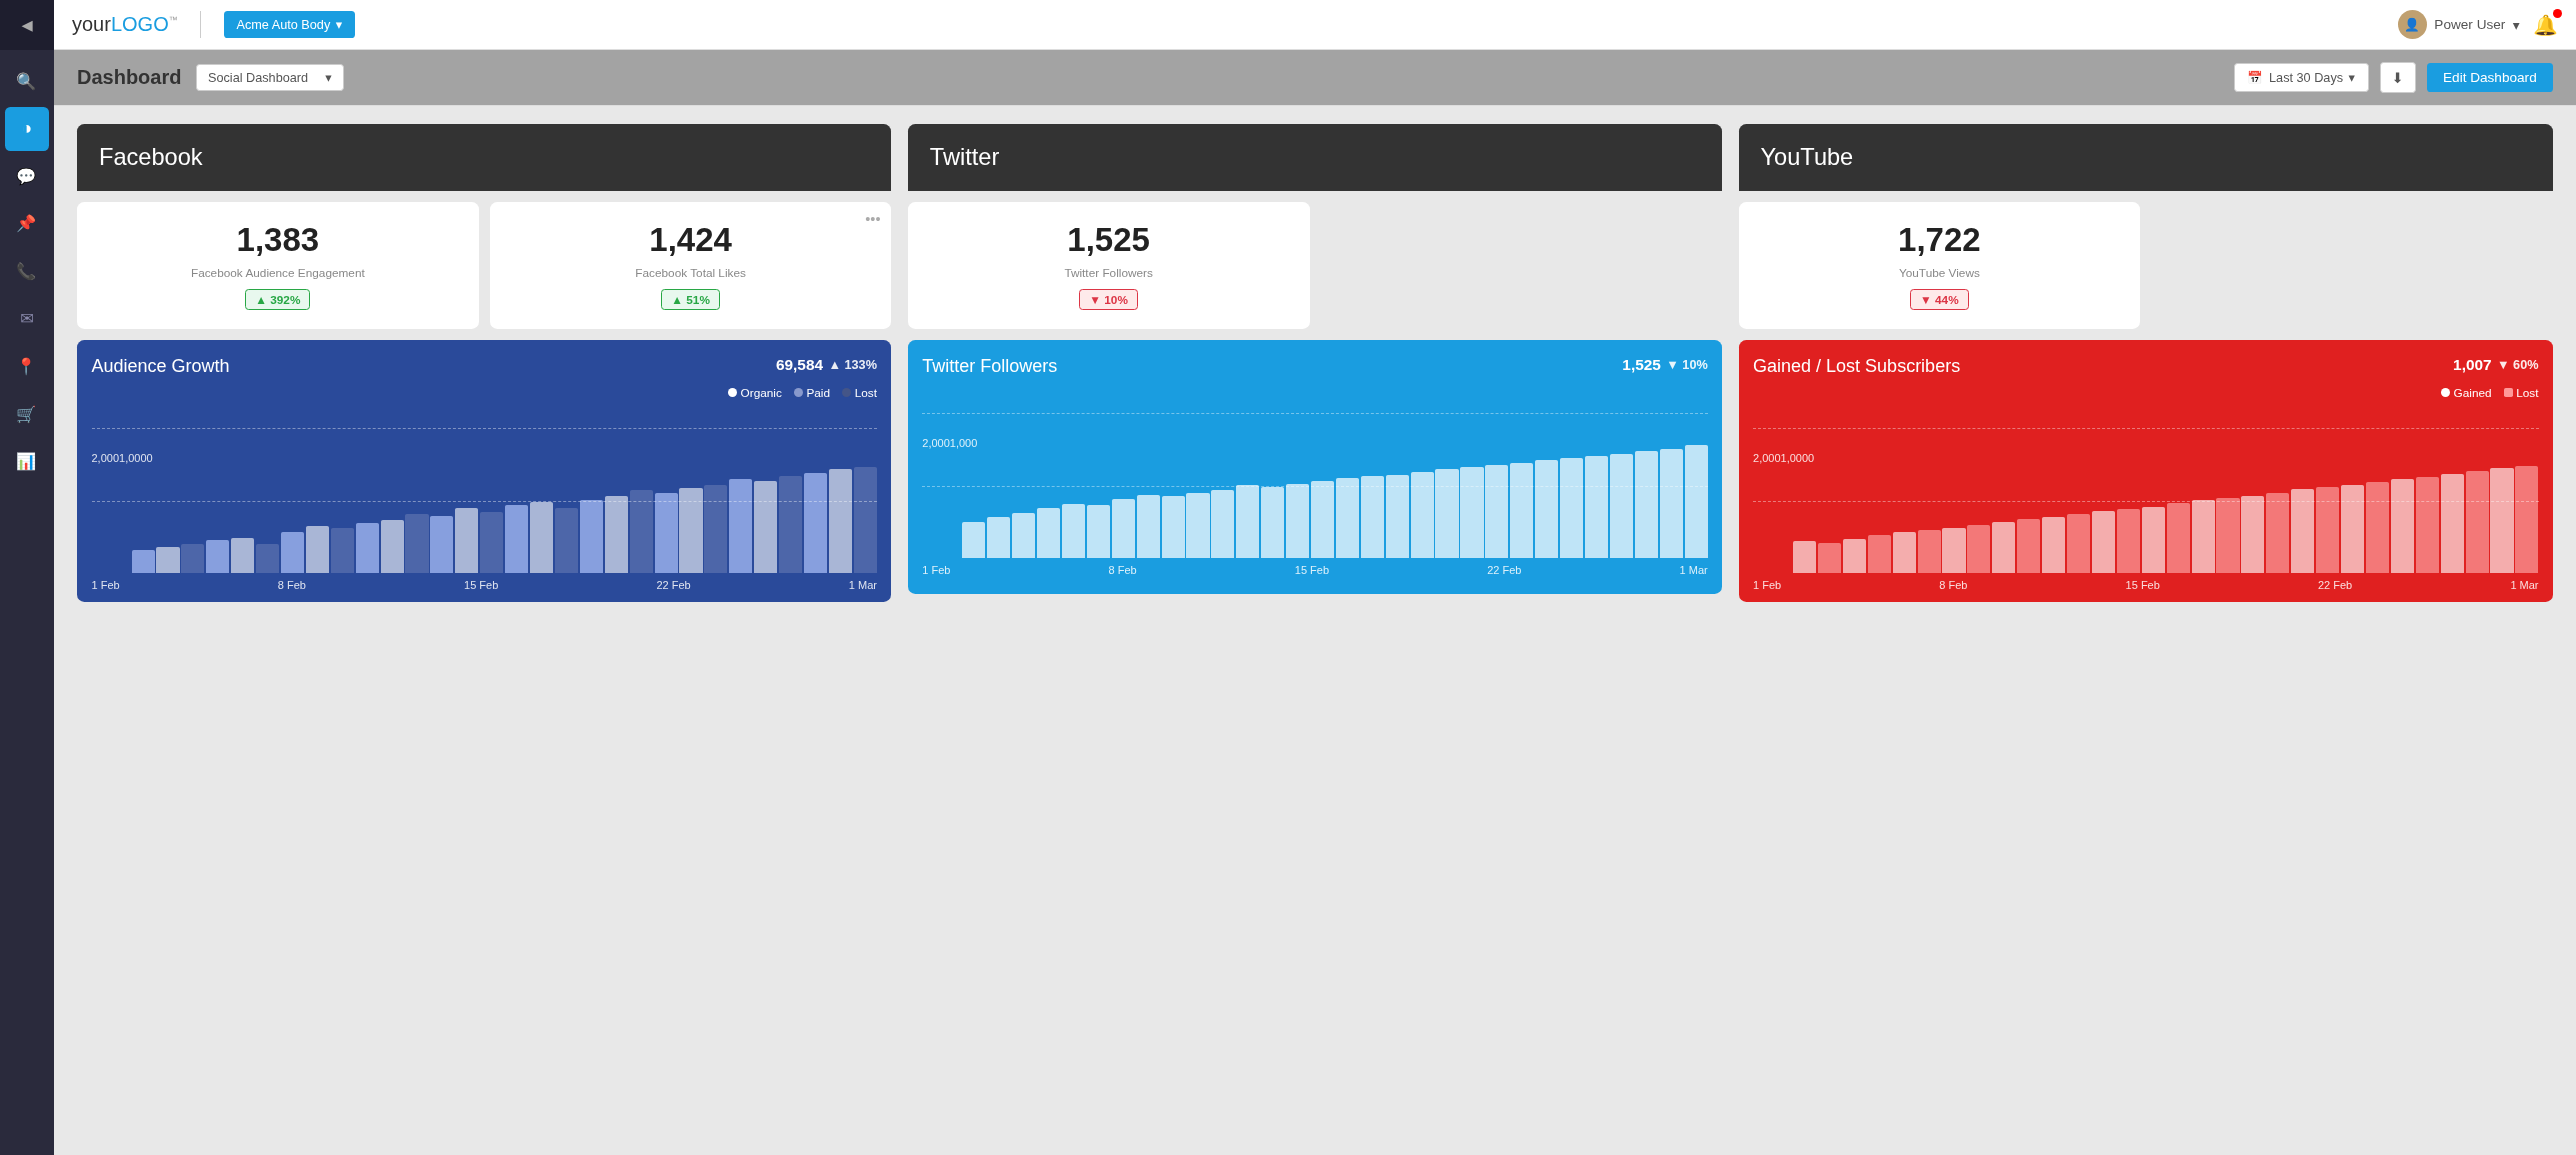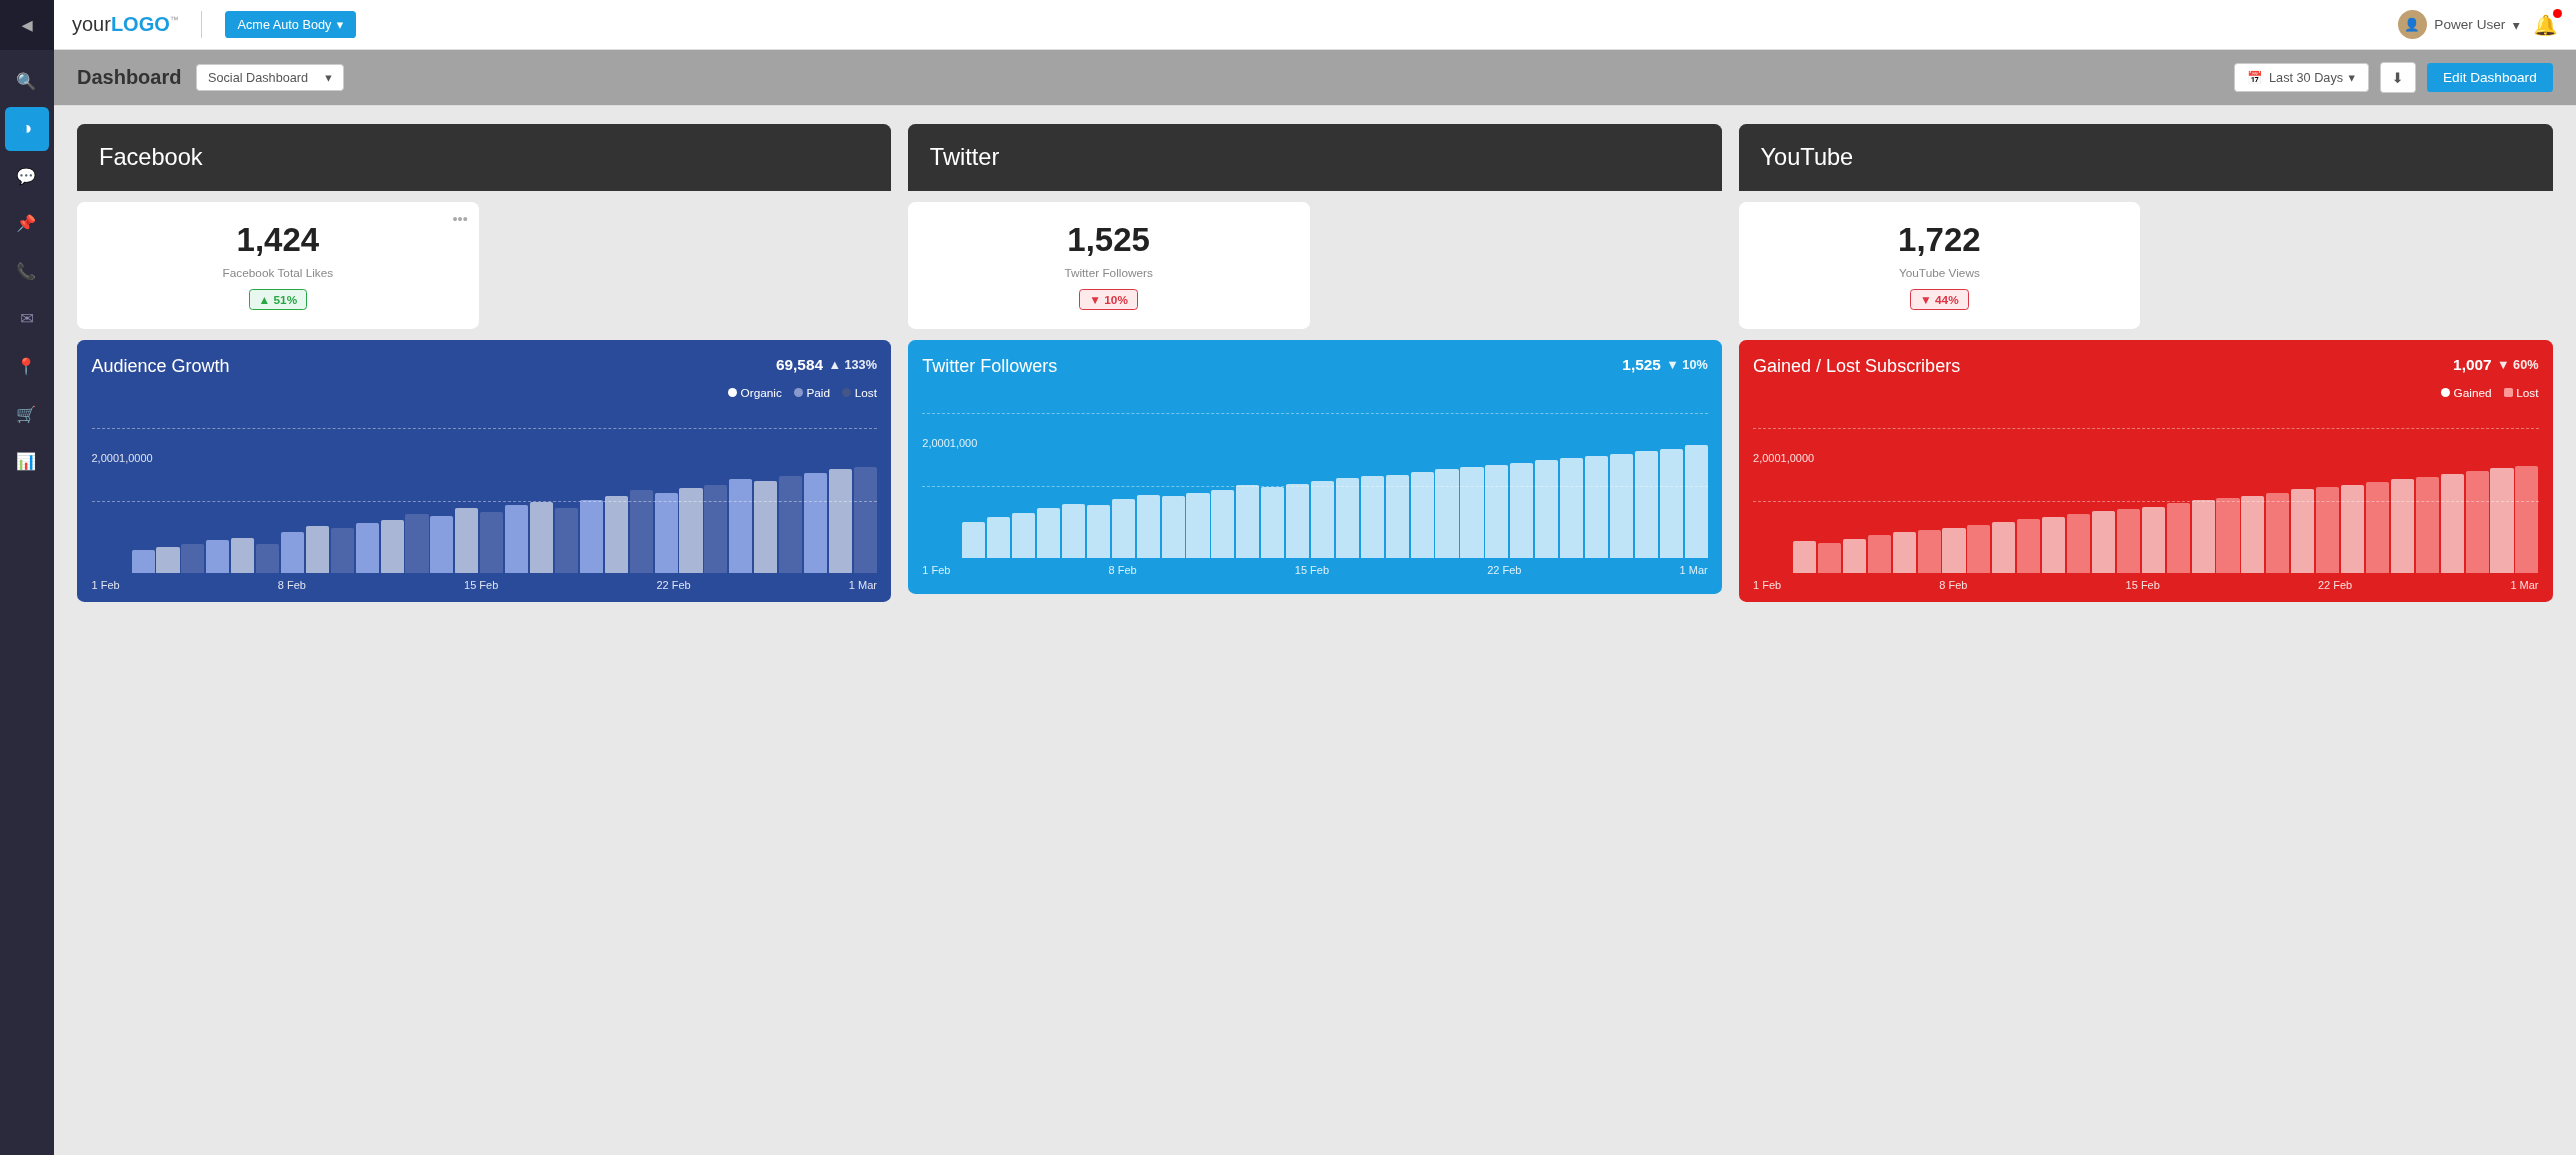--- a/index.html
+++ b/index.html
@@ -68,21 +68,21 @@
     .logo-area {
       display: flex;
       align-items: center;
       gap: 13.6px;
     }
     .logo-text {
       font-size: 20px;
       color: #333;
       font-weight: 300;
     }
-    .logo-text strong { font-weight: 700; color: #1a9de0; }
+    .logo-text strong { font-weight: 400; color: #1a9de0; }
     .logo-divider {
       width: 0.9px;
       height: 27px;
       background: #ccc;
       margin: 0 9px;
     }
     .company-btn {
       background: #1a9de0;
       color: #fff;
       border: none;
@@ -449,20 +449,25 @@
   </div>
 
   <div class="content">
     <div class="three-col">
 
       <div class="section-wrapper">
         <div class="section-header">
           <span>Facebook</span>
         </div>
         <div class="stat-cards-row">
+          <div class="stat-card">
+            <div class="stat-number">1,383</div>
+            <div class="stat-label">Facebook Audience Engagement</div>
+            <span class="stat-badge up">▲ 392%</span>
+          </div>
           <div class="stat-card">
             <div class="stat-card-options">•••</div>
             <div class="stat-number">1,424</div>
             <div class="stat-label">Facebook Total Likes</div>
             <span class="stat-badge up">▲ 51%</span>
           </div>
         </div>
         <div class="chart-card blue-dark">
           <div class="chart-header">
             <span class="chart-title">Audience Growth</span>

